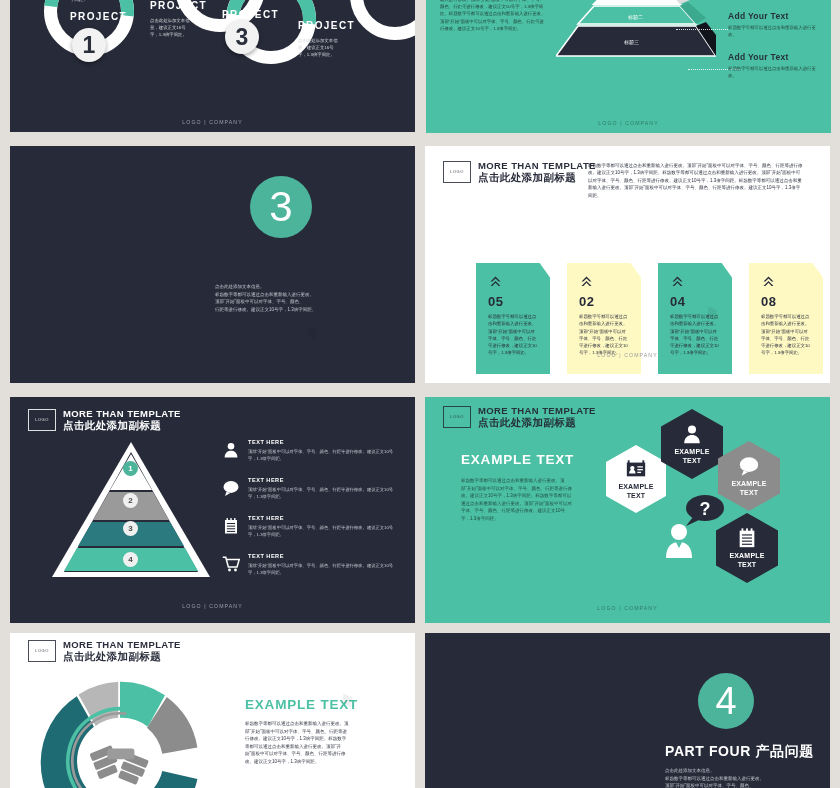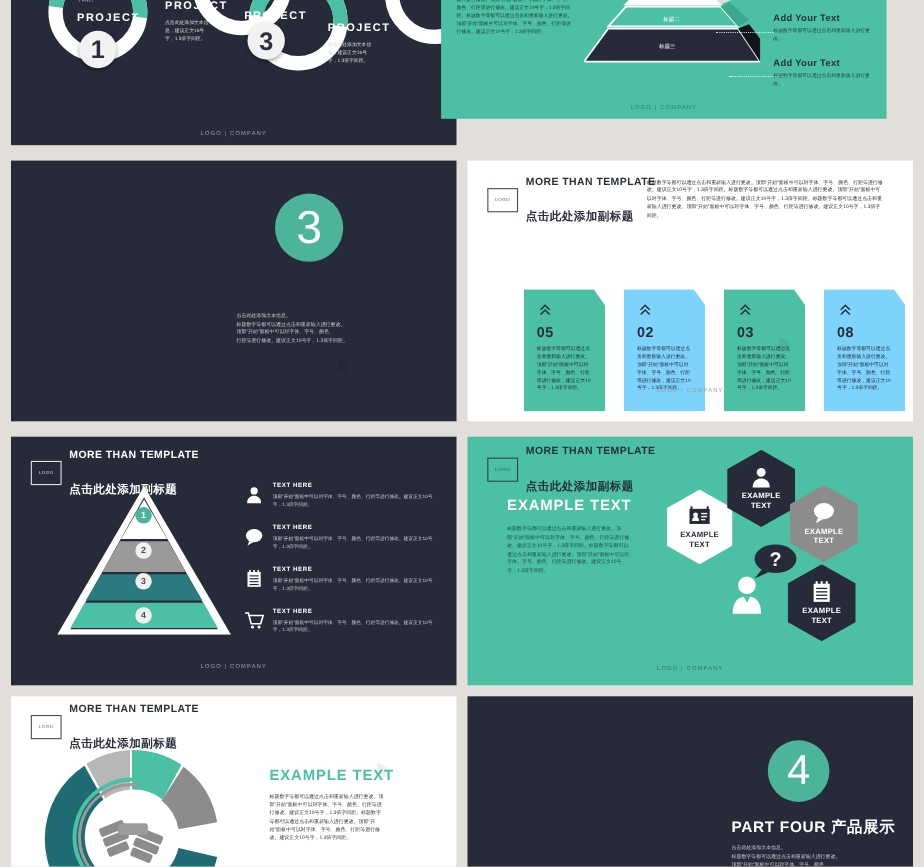--- a/index.html
+++ b/index.html
@@ -25,21 +25,21 @@
   .footer.on-teal{color:#2f7a68;}
   .footer.on-white{color:#9a9a9a;}
 
   .hdr{position:absolute;display:flex;align-items:center;gap:7px;}
   .logobox{
     width:26px;height:20px;border:1px solid currentColor;
     display:flex;align-items:center;justify-content:center;
     font-size:4px;letter-spacing:.5px;opacity:.85;
   }
   .hdr .txt1{font-size:9.5px;font-weight:bold;letter-spacing:.4px;line-height:11px;}
-  .hdr .txt2{font-size:10.5px;font-weight:bold;letter-spacing:.4px;line-height:12px;margin-top:20px;}
+  .hdr .txt2{font-size:10.5px;font-weight:bold;letter-spacing:.4px;line-height:12px;}
   .hdr.on-dark{color:#ffffff;}
   .hdr.on-teal{color:#25303b;}
   .hdr.on-white{color:#2a2e3c;}
 
   
   #s1{left:10px;top:0px;width:405px;height:132px;}
   .ring{
     position:absolute;border-radius:50%;
     border:13px solid #ffffff;
     box-sizing:border-box;
@@ -54,21 +54,21 @@
     position:absolute;width:34px;height:34px;border-radius:50%;
     background:#f2f2f2;color:#2b2f3d;
     display:flex;align-items:center;justify-content:center;
     font-size:23px;font-weight:bold;
     box-shadow:0 2px 4px rgba(0,0,0,.35);
   }
   .projlbl{position:absolute;color:#fff;font-size:10px;font-weight:bold;letter-spacing:1.4px;}
   .projtxt{position:absolute;color:#d6d8dd;font-size:4.4px;line-height:7.2px;width:44px;}
 
   
-  #s2{left:401px;top:0px;width:405px;height:108px;}
+  #s2{left:426px;top:0px;width:405px;height:133px;}
   .s2-para{position:absolute;left:14px;top:-4px;width:106px;color:#20413a;font-size:4.4px;line-height:7.2px;}
   .s2-item{position:absolute;width:96px;}
   .s2-item .h{color:#25303b;font-size:8.5px;font-weight:bold;letter-spacing:.3px;}
   .s2-item .p{color:#21463c;font-size:4.4px;line-height:7.2px;margin-top:3px;}
   .dotline{position:absolute;height:1px;border-top:1px dotted #ffffff;opacity:.85;}
 
   
   #s3{left:10px;top:146px;width:405px;height:237px;}
   #s6{left:425px;top:633px;width:405px;height:155px;}
   .bigcirc{
@@ -82,21 +82,21 @@
   
   #s4{left:425px;top:146px;width:405px;height:237px;}
   .s4-para{position:absolute;color:#2a2e3c;font-size:4.5px;line-height:7.4px;}
   .card{
     position:absolute;top:117px;width:74px;height:111px;
     clip-path:polygon(0 0,86% 0,100% 13%,100% 100%,0 100%);
   }
   .card .chev{position:absolute;left:12px;top:11px;width:15px;height:15px;}
   .card .num{position:absolute;left:12px;top:31px;font-size:13px;font-weight:bold;letter-spacing:.5px;}
   .card .p{position:absolute;left:12px;top:50px;width:50px;font-size:4.4px;line-height:7.3px;}
-  .card.g{background:#7dd3fc;}
+  .card.g{background:#fef9c3;}
   .card.t{background:#4cc0a4;}
   .card .num,.card .p{color:#272b39;}
 
   
   #s5{left:10px;top:397px;width:405px;height:226px;}
   .pyr{position:absolute;left:42px;top:45px;width:158px;height:135px;}
   .pyrnum{
     position:absolute;width:15px;height:15px;border-radius:50%;
     display:flex;align-items:center;justify-content:center;
     font-size:8px;font-weight:bold;color:#ffffff;
@@ -235,21 +235,21 @@
       </svg>
       <div class="num">02</div>
       <div class="p">标题数字等都可以通过点击和重新输入进行更改。顶部“开始”面板中可以对字体、字号、颜色、行距等进行修改，建议正文10号字，1.3倍字间距。</div>
     </div>
 
     <div class="card t" style="left:233px;">
       <svg class="chev" viewBox="0 0 24 24">
         <path d="M4 12 L12 4 L20 12 L17 12 L12 7 L7 12 Z" fill="#272b39"></path>
         <path d="M4 19 L12 11 L20 19 L17 19 L12 14 L7 19 Z" fill="#272b39"></path>
       </svg>
-      <div class="num">03</div>
+      <div class="num">04</div>
       <div class="p">标题数字等都可以通过点击和重新输入进行更改。顶部“开始”面板中可以对字体、字号、颜色、行距等进行修改，建议正文10号字，1.3倍字间距。</div>
     </div>
 
     <div class="card g" style="left:324px;">
       <svg class="chev" viewBox="0 0 24 24">
         <path d="M4 12 L12 4 L20 12 L17 12 L12 7 L7 12 Z" fill="#272b39"></path>
         <path d="M4 19 L12 11 L20 19 L17 19 L12 14 L7 19 Z" fill="#272b39"></path>
       </svg>
       <div class="num">08</div>
       <div class="p">标题数字等都可以通过点击和重新输入进行更改。顶部“开始”面板中可以对字体、字号、颜色、行距等进行修改，建议正文10号字，1.3倍字间距。</div>
@@ -437,20 +437,20 @@
       </g>
     </svg>
 
     <div class="ex-h" style="left:235px;top:64px;color:#4cc0a4;">EXAMPLE TEXT</div>
     <div class="ex-p" style="left:235px;top:87px;width:105px;color:#2f3340;">标题数字等都可以通过点击和重新输入进行更改。顶部“开始”面板中可以对字体、字号、颜色、行距等进行修改。建议正文10号字，1.3倍字间距。标题数字等都可以通过点击和重新输入进行更改。顶部“开始”面板中可以对字体、字号、颜色、行距等进行修改。建议正文10号字，1.3倍字间距。</div>
     <div class="wm" style="left:330px;top:50px;">♦</div>
   </div>
 
   <div class="slide dark" id="s6">
     <div class="bigcirc" style="left:273px;top:40px;width:56px;height:56px;font-size:38px;">4</div>
-    <div class="parttitle" style="left:240px;top:110px;font-size:14px;">PART FOUR 产品展示</div>
+    <div class="parttitle" style="left:240px;top:110px;font-size:14px;">PART FOUR 产品问题</div>
     <div class="partbody" style="left:240px;top:134px;white-space:pre-line;">点击此处添加文本信息。
 标题数字等都可以通过点击和重新输入进行更改。
 顶部“开始”面板中可以对字体、字号、颜色、
 行距等进行修改。建议正文10号字，1.3倍字间距。</div>
   </div>
 
 </div>
 
 </body></html>

